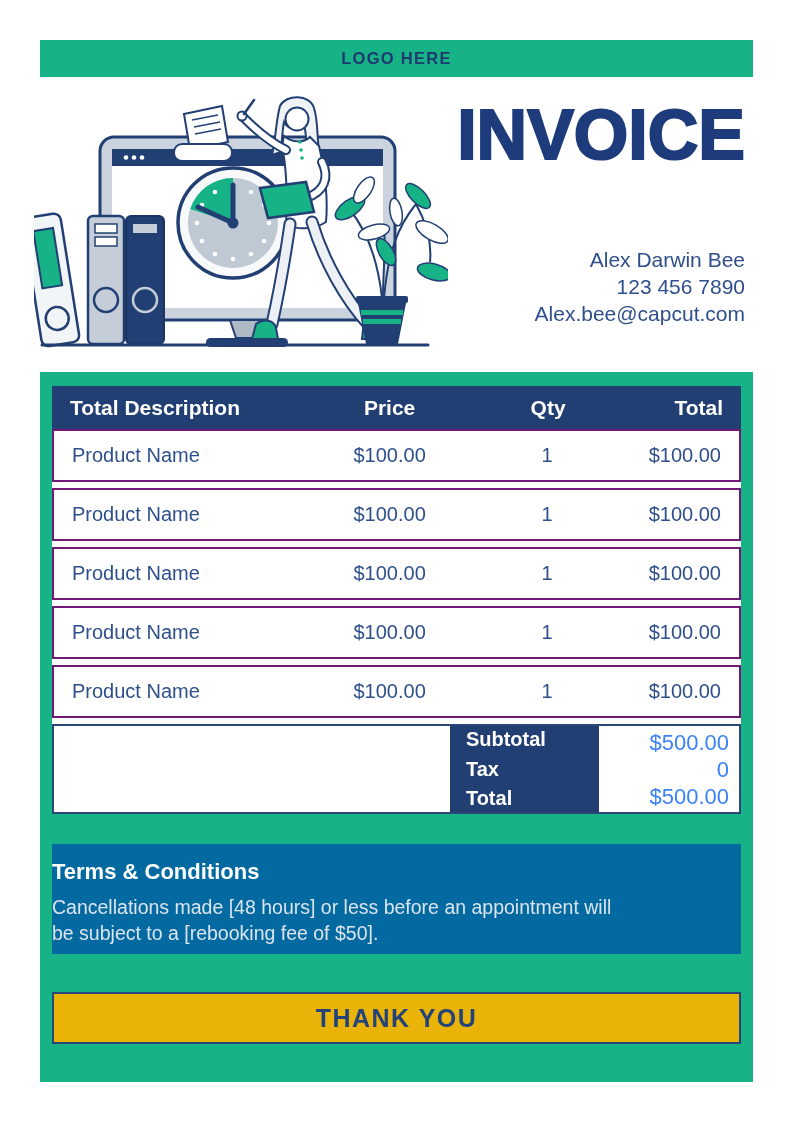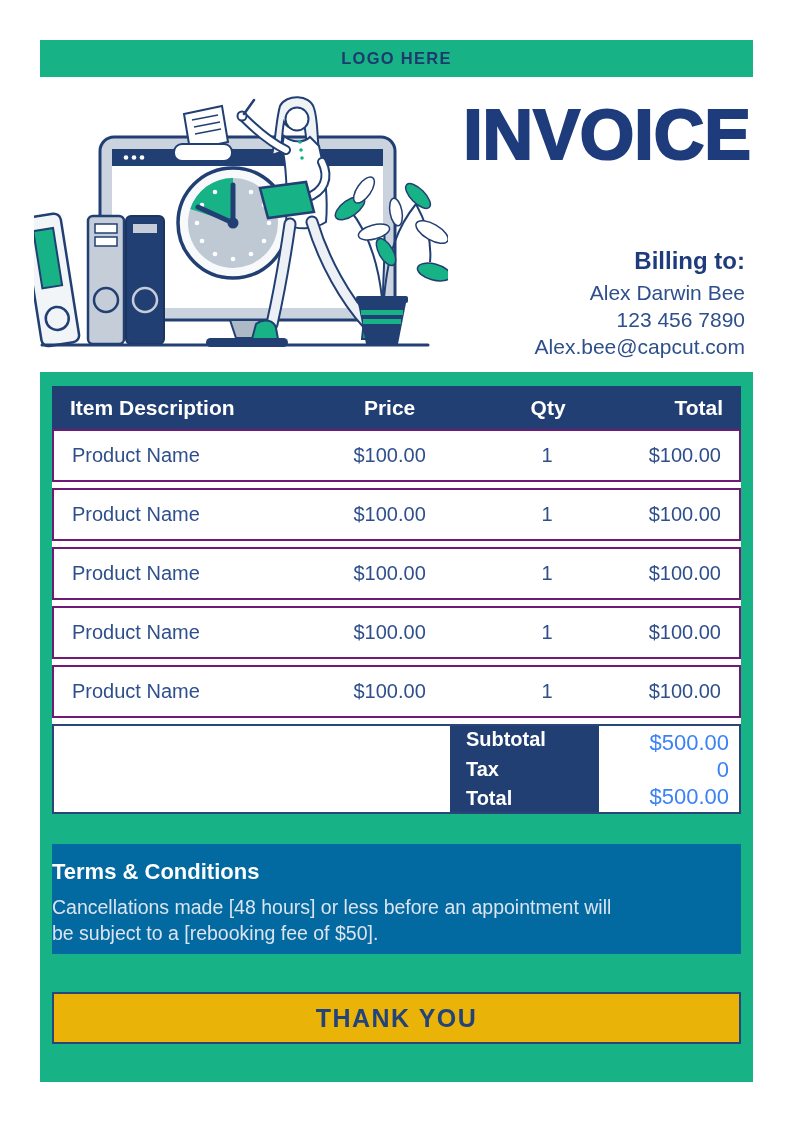--- a/index.html
+++ b/index.html
@@ -9,21 +9,21 @@
   }
   
   .logo-bar{
     position:absolute;left:40px;top:40px;width:713px;height:37px;
     background:#18B287;display:flex;align-items:center;justify-content:center;
   }
   .logo-bar span{color:#1D3A6E;font-weight:bold;font-size:16.5px;letter-spacing:1.3px;}
   
   .illustration{position:absolute;left:34px;top:92px;width:414px;height:262px;}
   .invoice-title{
-    position:absolute;right:42px;top:100px;color:#1E3C7B;font-weight:bold;
+    position:absolute;right:48px;top:100px;color:#1E3C7B;font-weight:bold;
     font-size:70px;line-height:1;-webkit-text-stroke:2.2px #1E3C7B;letter-spacing:0px;
   }
   .billing{position:absolute;right:48px;top:246px;text-align:right;color:#2E4F8C;font-size:21px;line-height:27px;}
   .billing .bh{font-size:24px;font-weight:bold;color:#1E3C7B;line-height:30px;margin-bottom:3px;}
   
   .green-panel{position:absolute;left:40px;top:372px;width:713px;height:710px;background:#18B287;}
   .table-box{position:absolute;left:12px;top:14px;width:689px;background:#ffffff;}
   .thead{height:43px;background:#223F73;display:grid;grid-template-columns:38% 22% 24% 16%;align-items:center;}
   .thead .cell{color:#ffffff;font-weight:bold;font-size:21px;}
   .trow{
@@ -171,31 +171,30 @@
       <rect x="327" y="218" width="42" height="5" fill="#18B287"></rect>
       <rect x="329" y="227" width="38" height="5" fill="#18B287"></rect>
     </g>
 
     <line x1="8" y1="253" x2="394" y2="253" stroke="#223F73" stroke-width="3" stroke-linecap="round"></line>
   </svg>
 
   <div class="invoice-title">INVOICE</div>
 
   <div class="billing">
-    <div class="bh">Billing to:</div>
     <div>Alex Darwin Bee</div>
     <div>123 456 7890</div>
     <div>Alex.bee@capcut.com</div>
   </div>
 
   <div class="green-panel">
 
     <div class="table-box">
       <div class="thead">
-        <div class="cell c-desc">Item Description</div>
+        <div class="cell c-desc">Total Description</div>
         <div class="cell c-center">Price</div>
         <div class="cell c-center">Qty</div>
         <div class="cell c-right">Total</div>
       </div>
 
       <div>
           <div class="trow">
             <div class="cell c-desc">Product Name</div>
             <div class="cell c-center">$100.00</div>
             <div class="cell c-center">1</div>

